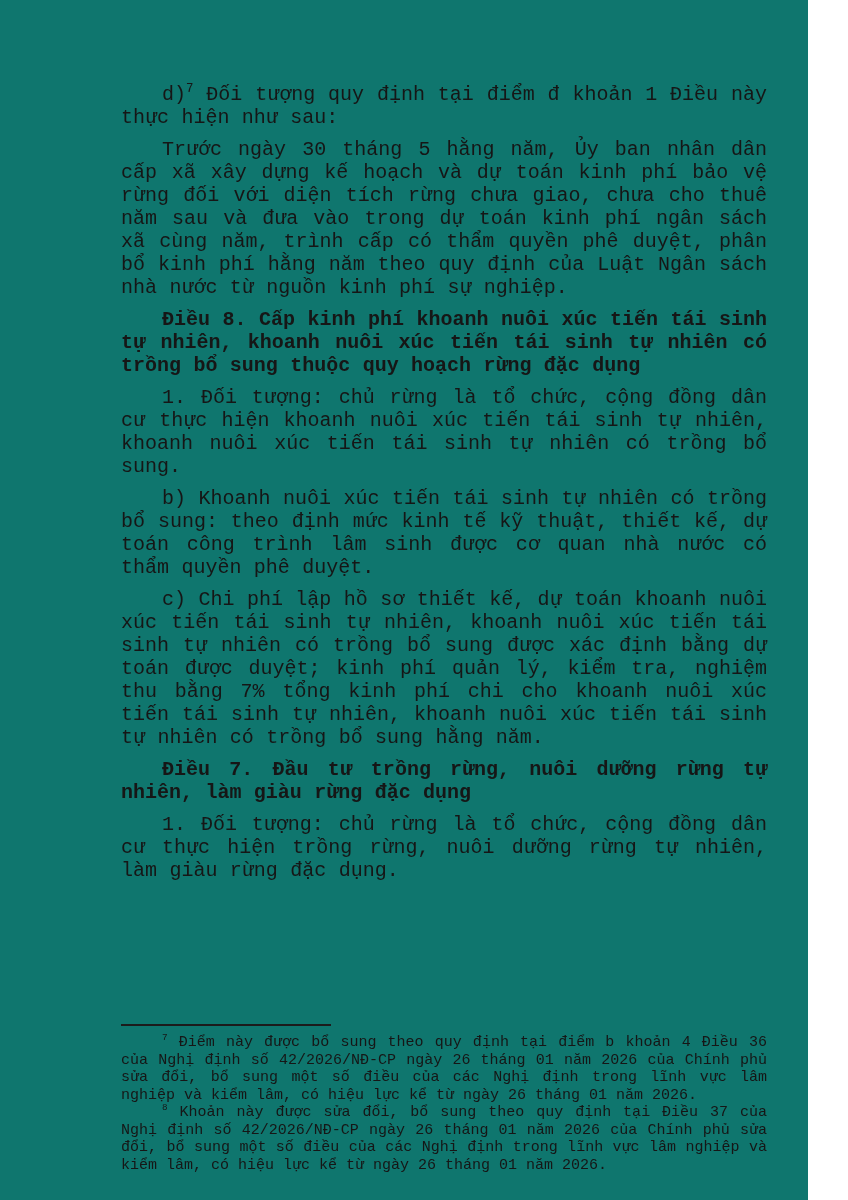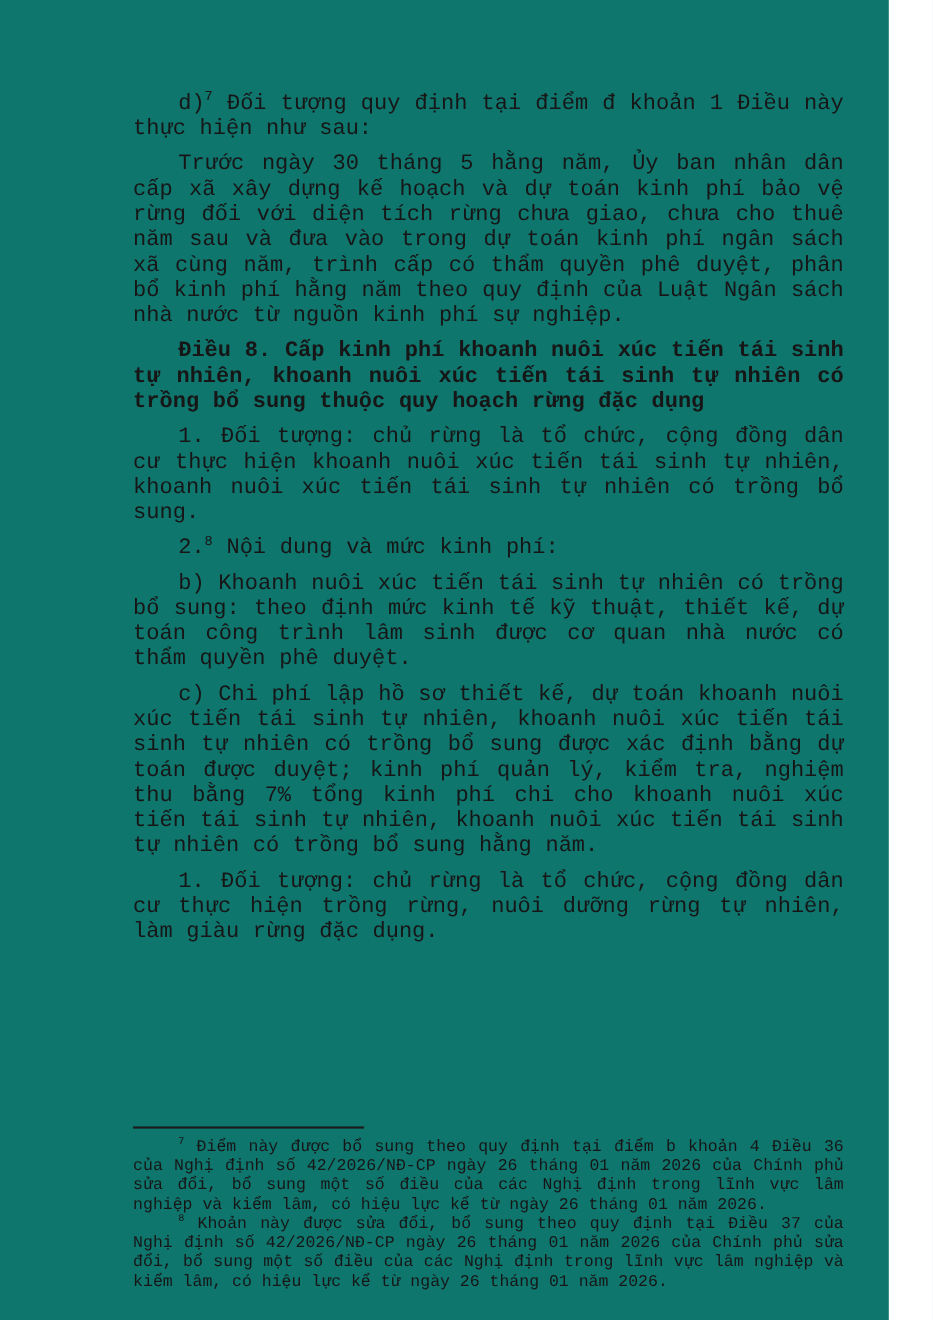--- a/index.html
+++ b/index.html
@@ -65,28 +65,28 @@
   <div class="content">
 
     <p class="body-para"><span>d)</span><sup class="fnref">7</sup><span> Đối tượng quy định tại điểm đ khoản 1 Điều này thực hiện như sau:</span></p>
 
     <p class="body-para">Trước ngày 30 tháng 5 hằng năm, Ủy ban nhân dân cấp xã xây dựng kế hoạch và dự toán kinh phí bảo vệ rừng đối với diện tích rừng chưa giao, chưa cho thuê năm sau và đưa vào trong dự toán kinh phí ngân sách xã cùng năm, trình cấp có thẩm quyền phê duyệt, phân bổ kinh phí hằng năm theo quy định của Luật Ngân sách nhà nước từ nguồn kinh phí sự nghiệp.</p>
 
     <p class="body-para heading">Điều 8. Cấp kinh phí khoanh nuôi xúc tiến tái sinh tự nhiên, khoanh nuôi xúc tiến tái sinh tự nhiên có trồng bổ sung thuộc quy hoạch rừng đặc dụng</p>
 
     <p class="body-para">1. Đối tượng: chủ rừng là tổ chức, cộng đồng dân cư thực hiện khoanh nuôi xúc tiến tái sinh tự nhiên, khoanh nuôi xúc tiến tái sinh tự nhiên có trồng bổ sung.</p>
 
-    <p class="body-para"><span>2.</span><sup class="fnref">8</sup><span> Nội dung và mức kinh phí:</span></p>
 
 
     <p class="body-para">b) Khoanh nuôi xúc tiến tái sinh tự nhiên có trồng bổ sung: theo định mức kinh tế kỹ thuật, thiết kế, dự toán công trình lâm sinh được cơ quan nhà nước có thẩm quyền phê duyệt.</p>
 
     <p class="body-para">c) Chi phí lập hồ sơ thiết kế, dự toán khoanh nuôi xúc tiến tái sinh tự nhiên, khoanh nuôi xúc tiến tái sinh tự nhiên có trồng bổ sung được xác định bằng dự toán được duyệt; kinh phí quản lý, kiểm tra, nghiệm thu bằng 7% tổng kinh phí chi cho khoanh nuôi xúc tiến tái sinh tự nhiên, khoanh nuôi xúc tiến tái sinh tự nhiên có trồng bổ sung hằng năm.</p>
 
 
+    <p class="body-para heading">Điều 7. Đầu tư trồng rừng, nuôi dưỡng rừng tự nhiên, làm giàu rừng đặc dụng</p>
 
     <p class="body-para">1. Đối tượng: chủ rừng là tổ chức, cộng đồng dân cư thực hiện trồng rừng, nuôi dưỡng rừng tự nhiên, làm giàu rừng đặc dụng.</p>
 
 
 
   </div>
 
   <div class="footnotes">
     <div class="fn-separator"></div>
 

